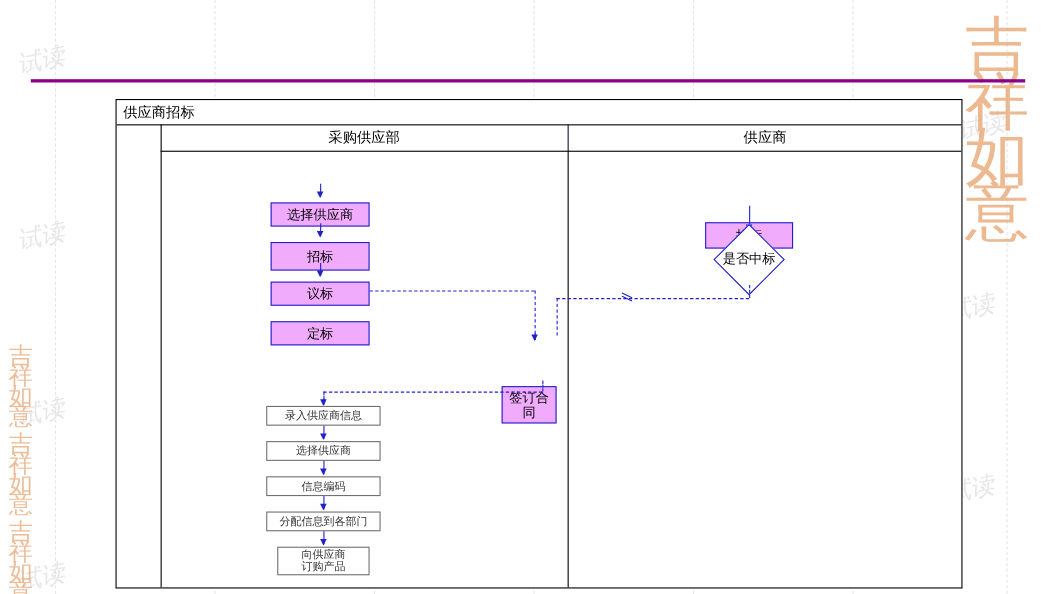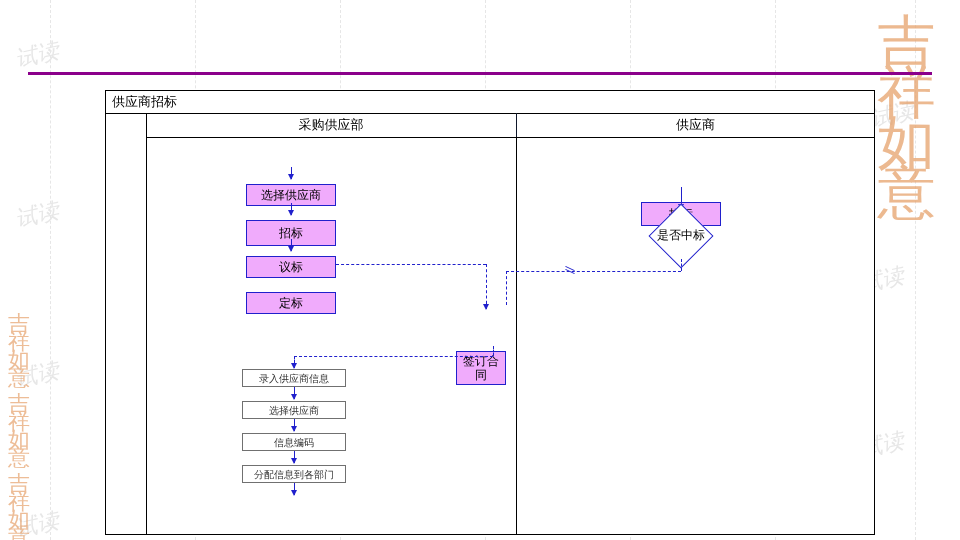--- a/index.html
+++ b/index.html
@@ -105,16 +105,18 @@
       <div class="arrow-v" style="top:225px;left:148px;height:6px"></div>
 
       <div class="sbox" style="top:232px;left:96px;width:104px;height:18px">录入供应商信息</div>
       <div class="arrow-v" style="top:250px;left:148px;height:12px"></div>
       <div class="sbox" style="top:264px;left:96px;width:104px;height:18px">选择供应商</div>
       <div class="arrow-v" style="top:282px;left:148px;height:12px"></div>
       <div class="sbox" style="top:296px;left:96px;width:104px;height:18px">信息编码</div>
       <div class="arrow-v" style="top:314px;left:148px;height:12px"></div>
       <div class="sbox" style="top:328px;left:96px;width:104px;height:18px">分配信息到各部门</div>
       <div class="arrow-v" style="top:346px;left:148px;height:12px"></div>
+      <div class="sbox" style="top:360px;left:106px;width:84px;height:26px;white-space:pre-line">向供应商
+订购产品</div>
 
     </div>
   </div>
 </div>
 
 </body></html>

